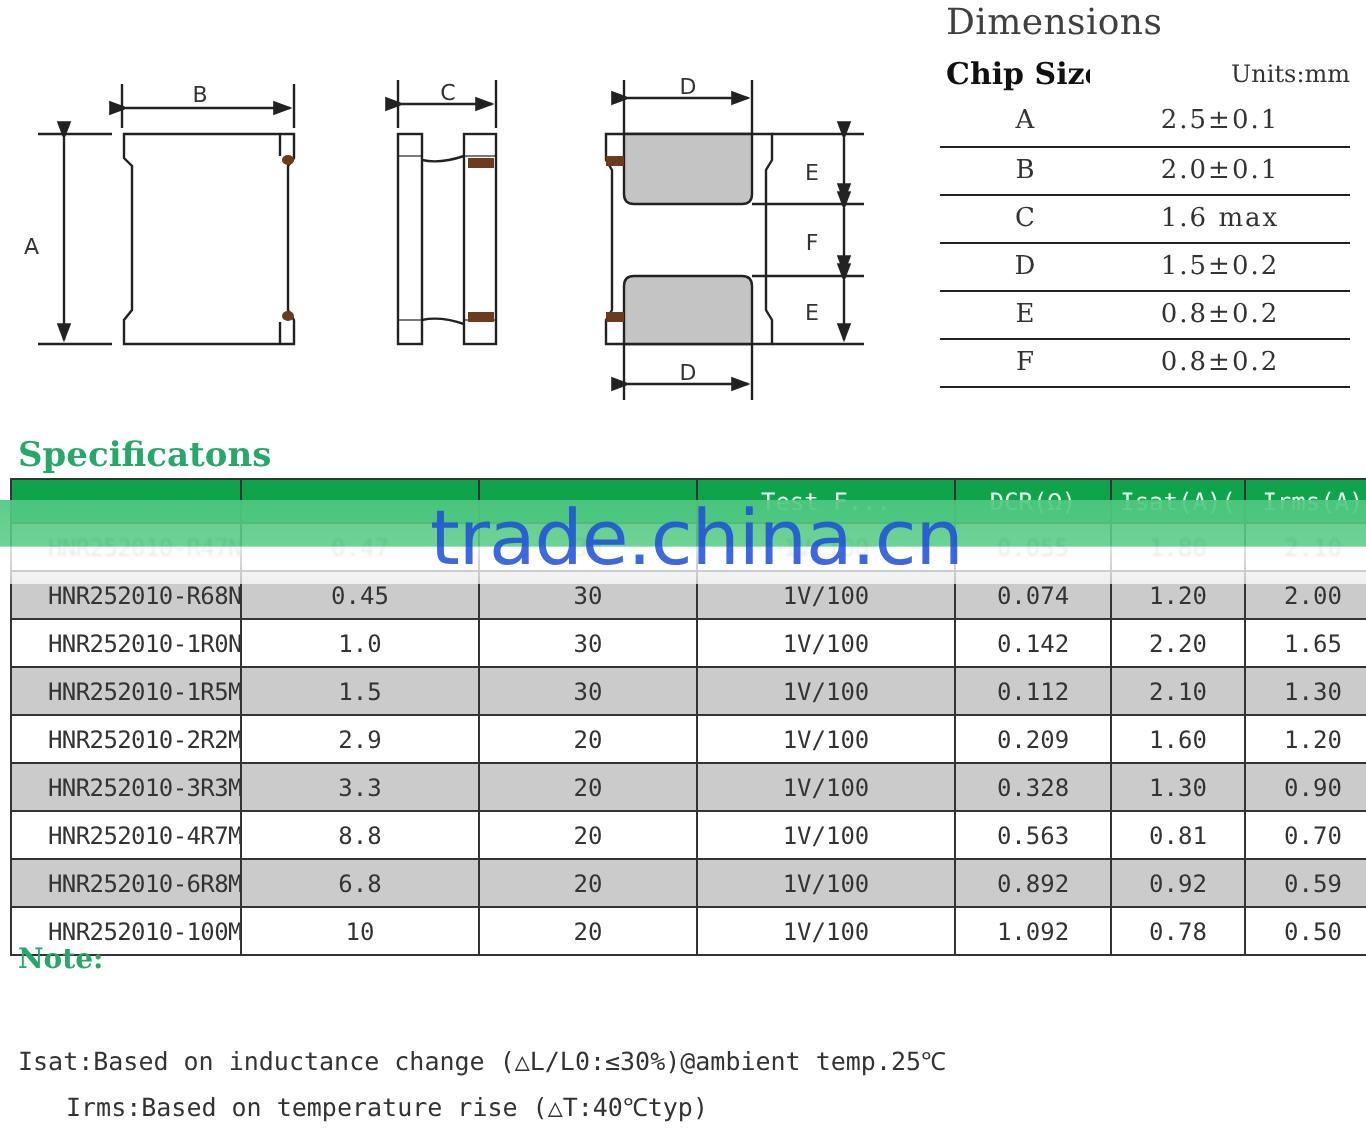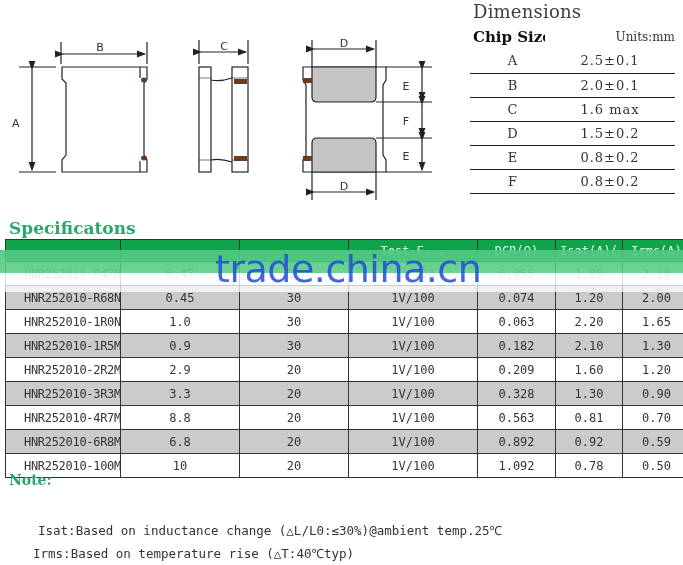--- a/index.html
+++ b/index.html
@@ -59,21 +59,21 @@
 
   .note-title {
     position: absolute; left: 9px; top: 472px;
     font-family: "DejaVu Serif", serif; font-weight: bold; font-size: 14px; color: #27a86a;
   }
   .note-line {
     position: absolute; left: 9px;
     font-family: "DejaVu Sans Mono", monospace; font-size: 12.5px; color: #333;
     white-space: nowrap;
   }
-  .note-1 { top: 522px; margin-left: 29px; }
+  .note-1 { top: 522px; }
   .note-2 { top: 545px; margin-left: 24px; }
 
   .lbl { font-family: "DejaVu Sans", sans-serif; font-size: 11px; fill: #333; }
 </style>
 </head>
 <body>
 
 <svg class="drawing" width="470" height="215" viewBox="0 0 470 215">
   <defs>
     <marker id="arr" markerWidth="8" markerHeight="8" refX="7" refY="4" orient="auto">
@@ -212,30 +212,30 @@
     <td>1V/100</td>
     <td>0.074</td>
     <td>1.20</td>
     <td>2.00</td>
   </tr>
   <tr>
     <td class="part">HNR252010-1R0N</td>
     <td>1.0</td>
     <td>30</td>
     <td>1V/100</td>
-    <td>0.063</td>
+    <td>0.142</td>
     <td>2.20</td>
     <td>1.65</td>
   </tr>
   <tr class="shade">
     <td class="part">HNR252010-1R5M</td>
-    <td>0.9</td>
-    <td>30</td>
-    <td>1V/100</td>
-    <td>0.182</td>
+    <td>1.5</td>
+    <td>30</td>
+    <td>1V/100</td>
+    <td>0.112</td>
     <td>2.10</td>
     <td>1.30</td>
   </tr>
   <tr>
     <td class="part">HNR252010-2R2M</td>
     <td>2.9</td>
     <td>20</td>
     <td>1V/100</td>
     <td>0.209</td>
     <td>1.60</td>

